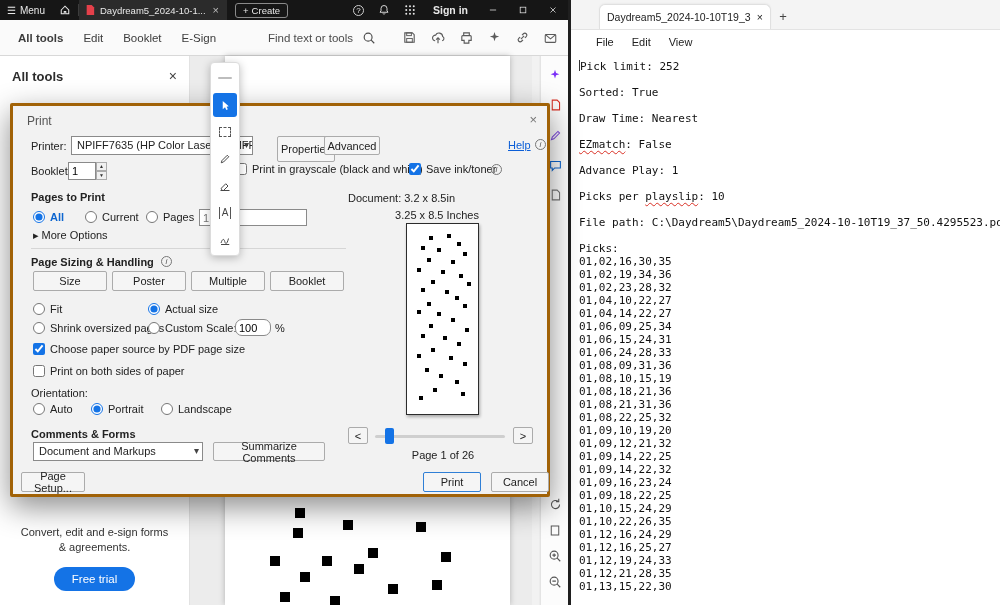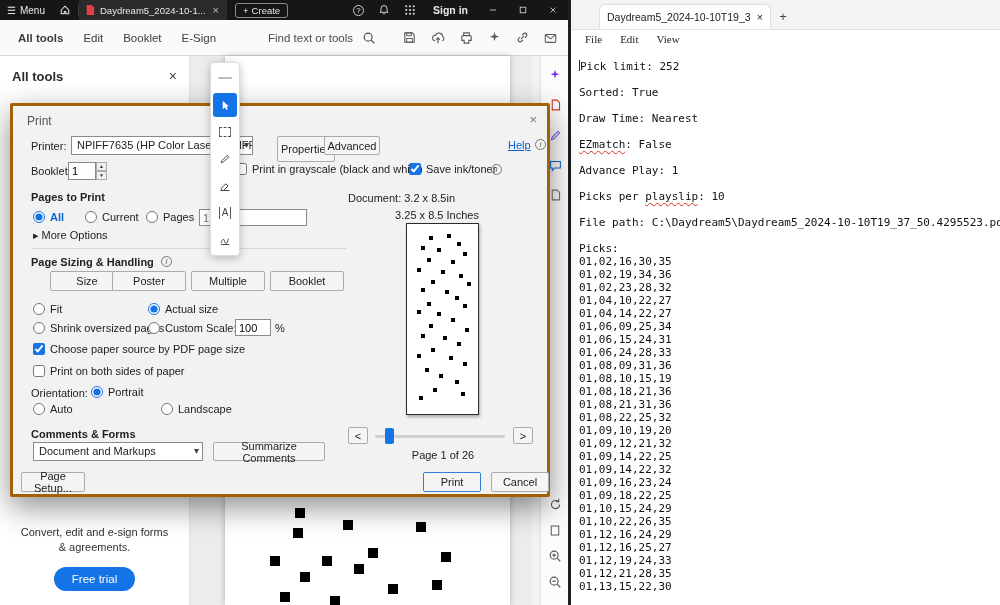--- a/index.html
+++ b/index.html
@@ -106,21 +106,21 @@
     border-left:3px solid #1f1f1f; }
   .np-tabbar { position:absolute; left:0; top:0; width:100%; height:30px; background:#f4f4f4;
     border-bottom:1px solid #e3e3e3; display:flex; align-items:flex-end; padding-left:28px; }
   .np-tab { width:172px; height:25px; background:#fff; border:1px solid #e0e0e0; border-bottom:none;
     border-radius:6px 6px 0 0; display:flex; align-items:center; gap:6px; padding:0 7px;
     font-size:10.5px; color:#222; box-shadow:0 -1px 2px rgba(0,0,0,.04); }
   .np-tab-title { flex:1; white-space:nowrap; overflow:hidden; }
   .np-newtab { width:24px; height:25px; display:flex; align-items:center; justify-content:center;
     font-size:13px; color:#444; }
   .np-menubar { position:absolute; left:0; top:30px; width:100%; height:24px; background:#fff;
-    display:flex; padding-left:5px;font-family:Liberation Serif, serif; }
+    display:flex; align-items:center; padding-left:16px; }
   .np-menu { font-size:11px; color:#222; padding:3px 9px; border-radius:4px; }
   .np-content { position:absolute; left:0; top:54px; width:100%; height:551px; background:#fff;
     font-family:"DejaVu Sans Mono", monospace; font-size:11px; color:#111;
     padding:6px 0 0 8px; overflow:hidden; }
   .np-line { height:13px; line-height:13px; white-space:pre; }
   .bad { text-decoration:underline; text-decoration-style:wavy; text-decoration-color:#d93025;
     text-decoration-thickness:1px; text-underline-offset:2px; }
   .caret { display:inline-block; width:1px; height:11px; background:#333; vertical-align:-1px; }
 </style>
 </head>
@@ -399,59 +399,59 @@
     </label>
     <input class="pd-input" style="left: 186px; top: 103px; width: 108px; height: 17px;" placeholder="1 - 26">
 
     <span class="pd-label" style="left:20px;top:123px"><span>▸</span> <span>More Options</span></span>
 
     <div class="pd-hr" style="top:142px"></div>
 
     <span class="pd-label pd-bold" style="left:18px;top:150px">Page Sizing &amp; Handling</span>
     <span class="info-dot abs" style="left:148px;top:150px">i</span>
 
-    <button class="btn seg-btn" style="left:37px;top:165px">Size</button>
+    <button class="btn seg-btn" style="left:20px;top:165px">Size</button>
     <button class="btn seg-btn" style="left:99px;top:165px">Poster</button>
     <button class="btn seg-btn" style="left:178px;top:165px">Multiple</button>
     <button class="btn seg-btn" style="left:257px;top:165px">Booklet</button>
 
     <label class="chk-row" style="left:20px;top:197px">
       <input type="radio" name="scale" style="">
       <span>Fit</span>
     </label>
     <label class="chk-row" style="left:135px;top:197px">
       <input type="radio" name="scale" checked="" style="">
       <span>Actual size</span>
     </label>
     <label class="chk-row" style="left:20px;top:216px">
       <input type="radio" name="scale" style="">
       <span>Shrink oversized pages</span>
     </label>
     <label class="chk-row" style="left:135px;top:216px">
       <input type="radio" name="scale" style="">
       <span>Custom Scale:</span>
     </label>
-    <input class="pd-input" style="left: 222px; top: 213px; width: 36px; height: 17px;" value="100">
+    <input class="pd-input" style="left: 222px; top: 213px; width: 36px; height: 17px; border-radius: 7px;" value="100">
     <span class="pd-label" style="left:262px;top:216px">%</span>
 
     <label class="chk-row" style="left:20px;top:237px">
       <input type="checkbox" checked="" style="">
       <span>Choose paper source by PDF page size</span>
     </label>
     <label class="chk-row" style="left:20px;top:259px">
       <input type="checkbox" style="">
       <span>Print on both sides of paper</span>
     </label>
 
     <span class="pd-label" style="left:18px;top:281px">Orientation:</span>
     <label class="chk-row" style="left:20px;top:297px">
       <input type="radio" name="orient" style="">
       <span>Auto</span>
     </label>
-    <label class="chk-row" style="left:78px;top:280px">
+    <label class="chk-row" style="left:78px;top:297px">
       <input type="radio" name="orient" checked="" style="">
       <span>Portrait</span>
     </label>
     <label class="chk-row" style="left:148px;top:297px">
       <input type="radio" name="orient" style="">
       <span>Landscape</span>
     </label>
 
     <span class="pd-label pd-bold" style="left:18px;top:322px">Comments &amp; Forms</span>
     <div class="fake-select" style="left:20px;top:336px;width:170px">

